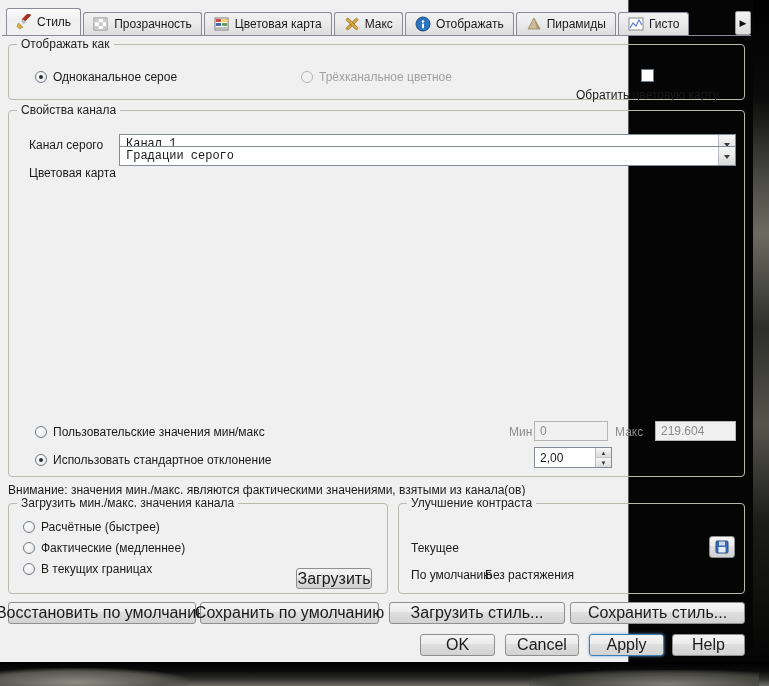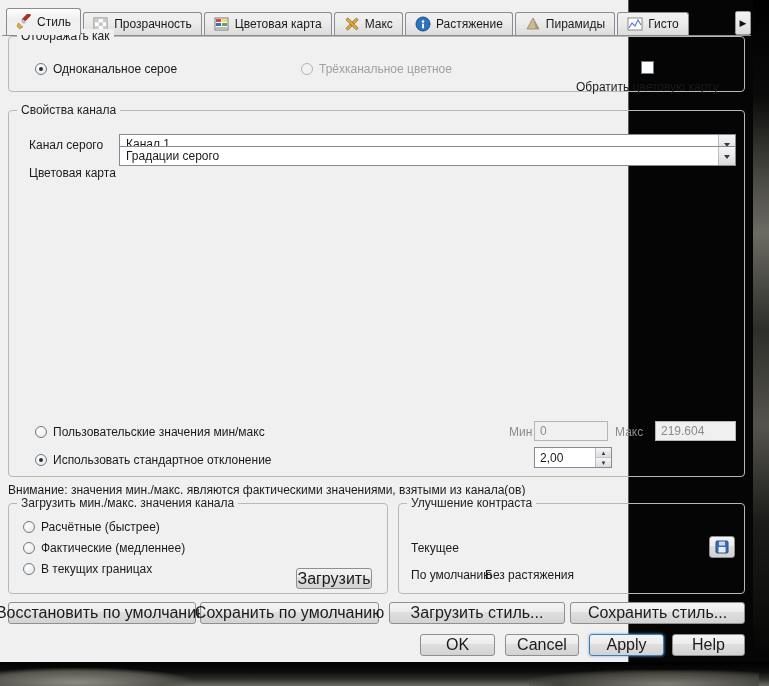--- a/index.html
+++ b/index.html
@@ -79,21 +79,21 @@
   }
 
   .lbl { position:absolute; white-space:nowrap; }
   .lbl.gray { color:#8b8b8b; }
 
   
   .combo {
     position:absolute; height:20px; background:#fff; border:1px solid #858b95;
     display:flex; align-items:center; cursor:default;
   }
-  .combo-text { flex:1; padding:0 6px; white-space:nowrap; overflow:hidden; }
+  .combo-text { flex:1; padding:0 6px; white-space:nowrap; overflow:hidden;font-family:Liberation Mono, monospace; }
   .combo-btn {
     width:17px; align-self:stretch; border-left:1px solid #b9bec6;
     background:linear-gradient(#f6f6f6,#dadada);
     display:flex; align-items:center; justify-content:center;
   }
   .combo-btn::after { content:''; width:0; height:0; border:3.5px solid transparent; border-top:4.5px solid #3a3a3a; margin-top:4px; }
 
   
   .field {
     position:absolute; height:20px; border:1px solid #9a9a9a; background:#fff;
@@ -179,21 +179,21 @@
         <span>Макс</span>
       </div>
       <div class="tab">
         <span class="ticon">
           <svg width="16" height="16" viewBox="0 0 16 16">
             <circle cx="8" cy="8" r="7" fill="#2d74c0" stroke="#1b4e86"></circle>
             <circle cx="8" cy="5.5" r="1.3" fill="#fff"></circle>
             <rect x="7" y="7.5" width="2" height="5" rx="0.8" fill="#fff"></rect>
           </svg>
         </span>
-        <span>Растяжение</span>
+        <span>Отображать</span>
       </div>
       <div class="tab">
         <span class="ticon">
           <svg width="16" height="16" viewBox="0 0 16 16">
             <path d="M8 2 L14 13 L2 13 Z" fill="#cdbb96" stroke="#8a7a55" stroke-width="0.7"></path>
             <path d="M8 2 L11 13 L14 13 Z" fill="#a8966e"></path>
           </svg>
         </span>
         <span>Пирамиды</span>
       </div>
@@ -203,21 +203,21 @@
             <rect x="1" y="2" width="14" height="12" fill="#fff" stroke="#888"></rect>
             <polyline points="2,12 5,7 8,10 11,4 14,9" fill="none" stroke="#5b7fd4" stroke-width="1.2"></polyline>
           </svg>
         </span>
         <span>Гисто</span>
       </div>
     </div>
     <div class="tab-scroll">▶</div>
     <div class="pane-line"></div>
 
-    <div class="groupbox" style="left:8px;top:36px;width:737px;height:56px;">
+    <div class="groupbox" style="left:8px;top:44px;width:737px;height:56px;">
       <span class="gtitle">Отображать как</span>
       <label class="opt" style="left:26px;top:24px;">
         <span class="radio checked"></span>
         <span>Одноканальное серое</span>
       </label>
       <label class="opt disabled" style="left:292px;top:24px;">
         <span class="radio disabled"></span>
         <span>Трёхканальное цветное</span>
       </label>
       <label class="opt" style="left:567px;top:24px;flex-direction:column;">

